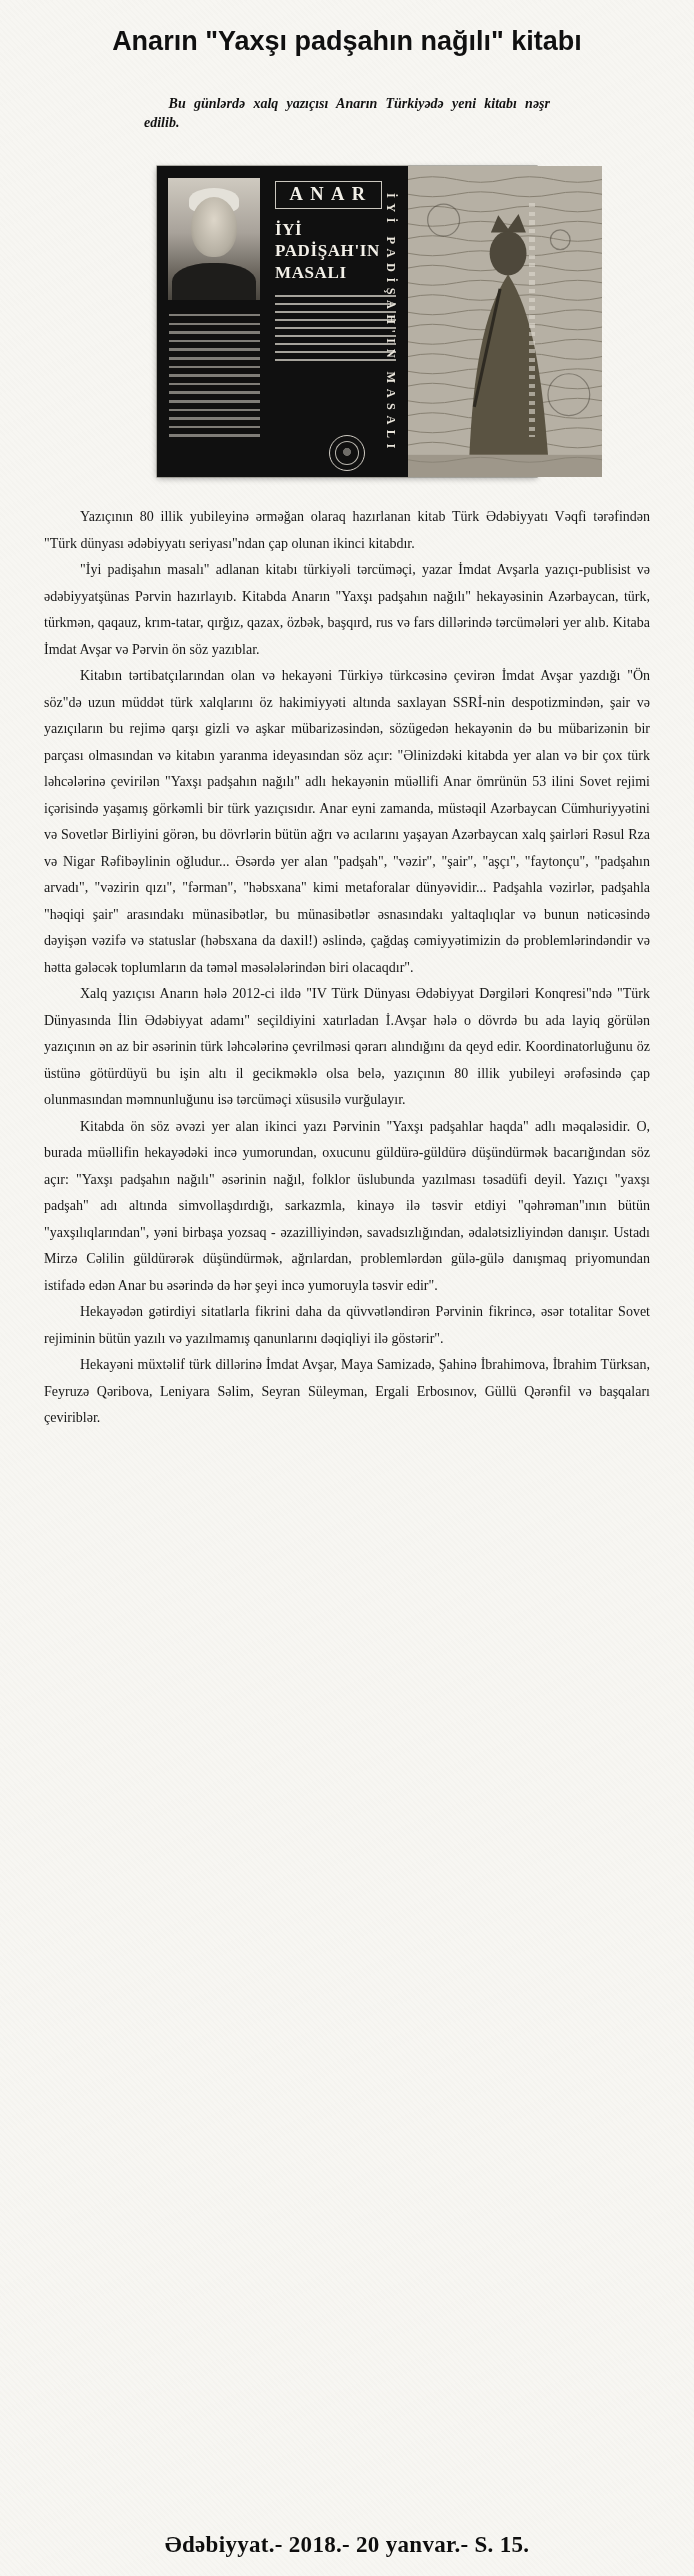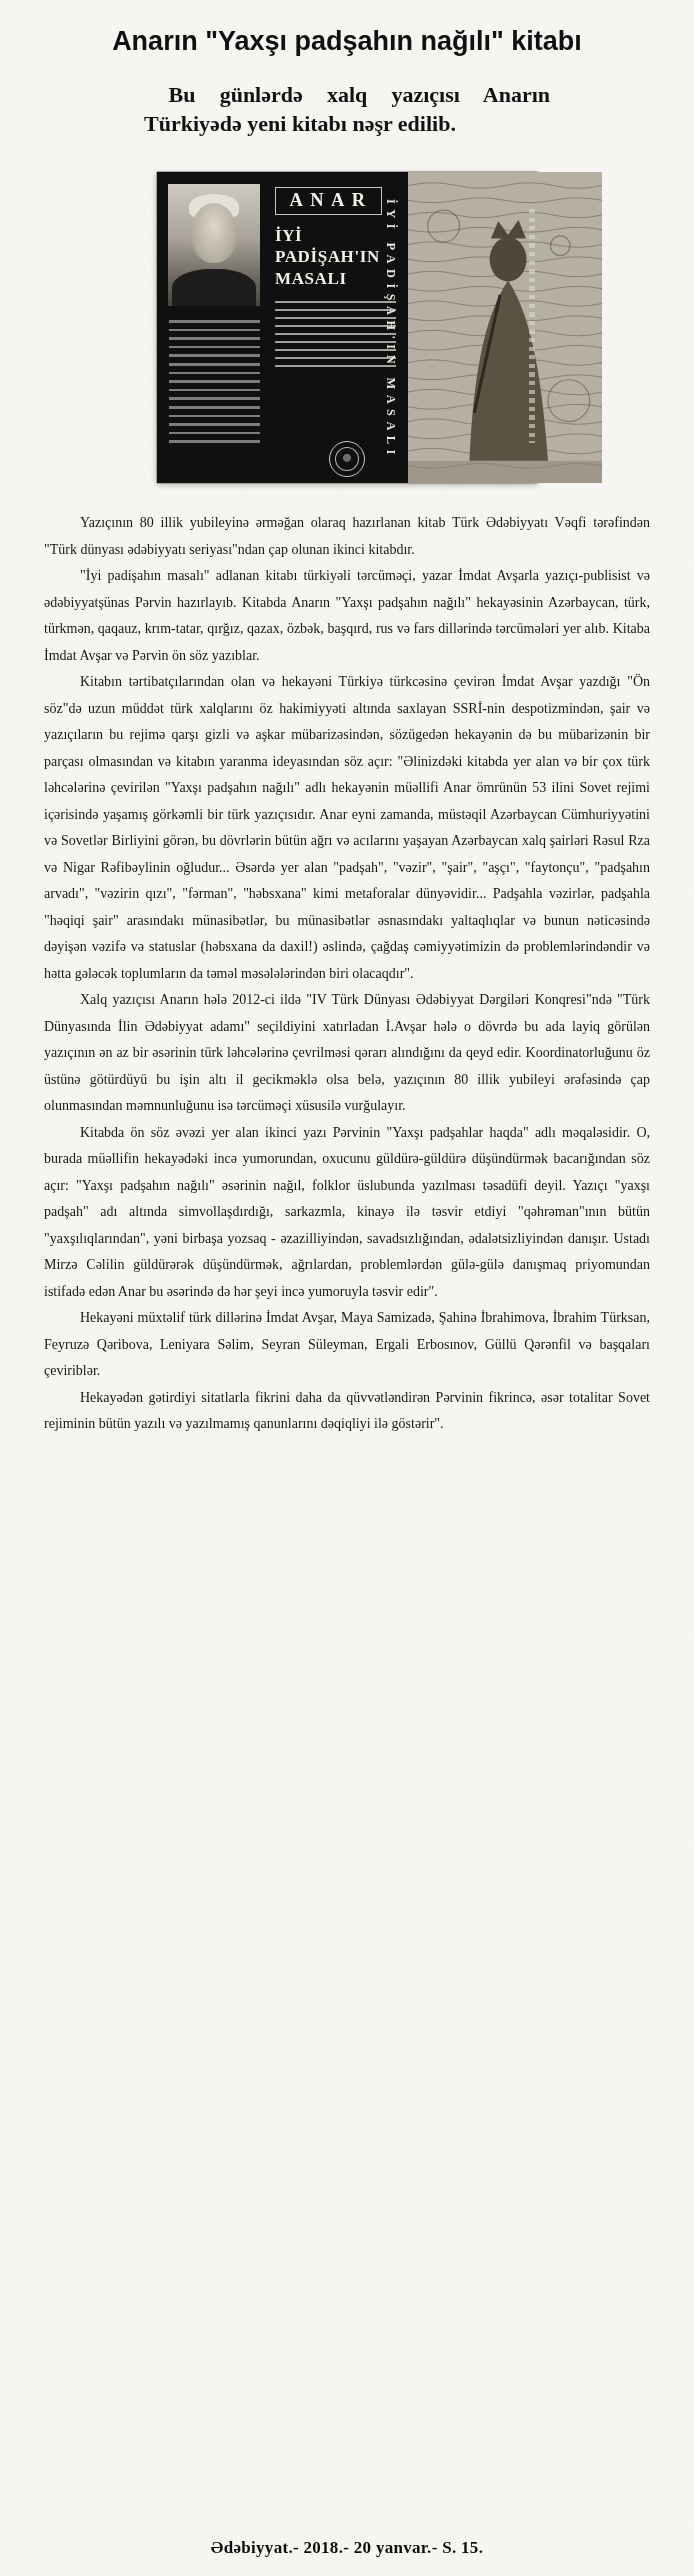--- a/index.html
+++ b/index.html
@@ -19,23 +19,24 @@
     text-align:center;
     font-family:"Liberation Sans", sans-serif;
     font-weight:bold;
     font-size:27px;
     line-height:1.24;
     color:#101010;
   }
   
   .lead{
     width:406px;
-    margin:22px auto 0;
+    margin:37px auto 0;
     font-weight:bold;
-    font-size:22px;
+    font-style:italic;
+    font-size:14px;
     line-height:1.32;
     text-indent:24.6px;
     text-align:justify;
     color:#121212;
   }
   
   .cover{
     position:relative;
     width:380px;height:311px;
     margin:34px auto 0;
@@ -120,21 +121,21 @@
     font-size:14px;
     line-height:26.5px;
     text-align:justify;
     color:#171717;
   }
   .body-text p{margin:0;text-indent:36px;}
   
   .footer{
     position:absolute;left:0;right:0;bottom:18.5px;
     text-align:center;
-    font-weight:bold;font-size:17px;letter-spacing:0.3px;
+    font-weight:bold;font-size:23px;letter-spacing:0.3px;
     color:#0e0e0e;
   }
 </style>
 </head>
 <body>
 
 <div class="page">
 
   <div class="title">
     <div>Anarın "Yaxşı padşahın nağılı" kitabı</div>
@@ -209,20 +210,20 @@
     </div>
 
   </div>
 
   <div class="body-text">
     <p>Yazıçının 80 illik yubileyinə ərməğan olaraq hazırlanan kitab Türk Ədəbiyyatı Vəqfi tərəfindən "Türk dünyası ədəbiyyatı seriyası"ndan çap olunan ikinci kitabdır.</p>
     <p>"İyi padişahın masalı" adlanan kitabı türkiyəli tərcüməçi, yazar İmdat Avşarla yazıçı-publisist və ədəbiyyatşünas Pərvin hazırlayıb. Kitabda Anarın "Yaxşı padşahın nağılı" hekayəsinin Azərbaycan, türk, türkmən, qaqauz, krım-tatar, qırğız, qazax, özbək, başqırd, rus və fars dillərində tərcümələri yer alıb. Kitaba İmdat Avşar və Pərvin ön söz yazıblar.</p>
     <p>Kitabın tərtibatçılarından olan və hekayəni Türkiyə türkcəsinə çevirən İmdat Avşar yazdığı "Ön söz"də uzun müddət türk xalqlarını öz hakimiyyəti altında saxlayan SSRİ-nin despotizmindən, şair və yazıçıların bu rejimə qarşı gizli və aşkar mübarizəsindən, sözügedən hekayənin də bu mübarizənin bir parçası olmasından və kitabın yaranma ideyasından söz açır: "Əlinizdəki kitabda yer alan və bir çox türk ləhcələrinə çevirilən "Yaxşı padşahın nağılı" adlı hekayənin müəllifi Anar ömrünün 53 ilini Sovet rejimi içərisində yaşamış görkəmli bir türk yazıçısıdır. Anar eyni zamanda, müstəqil Azərbaycan Cümhuriyyətini və Sovetlər Birliyini görən, bu dövrlərin bütün ağrı və acılarını yaşayan Azərbaycan xalq şairləri Rəsul Rza və Nigar Rəfibəylinin oğludur... Əsərdə yer alan "padşah", "vəzir", "şair", "aşçı", "faytonçu", "padşahın arvadı", "vəzirin qızı", "fərman", "həbsxana" kimi metaforalar dünyəvidir... Padşahla vəzirlər, padşahla "həqiqi şair" arasındakı münasibətlər, bu münasibətlər əsnasındakı yaltaqlıqlar və bunun nəticəsində dəyişən vəzifə və statuslar (həbsxana da daxil!) əslində, çağdaş cəmiyyətimizin də problemlərindəndir və hətta gələcək toplumların da təməl məsələlərindən biri olacaqdır".</p>
     <p>Xalq yazıçısı Anarın hələ 2012-ci ildə "IV Türk Dünyası Ədəbiyyat Dərgiləri Konqresi"ndə "Türk Dünyasında İlin Ədəbiyyat adamı" seçildiyini xatırladan İ.Avşar hələ o dövrdə bu ada layiq görülən yazıçının ən az bir əsərinin türk ləhcələrinə çevrilməsi qərarı alındığını da qeyd edir. Koordinatorluğunu öz üstünə götürdüyü bu işin altı il gecikməklə olsa belə, yazıçının 80 illik yubileyi ərəfəsində çap olunmasından məmnunluğunu isə tərcüməçi xüsusilə vurğulayır.</p>
     <p>Kitabda ön söz əvəzi yer alan ikinci yazı Pərvinin "Yaxşı padşahlar haqda" adlı məqaləsidir. O, burada müəllifin hekayədəki incə yumorundan, oxucunu güldürə-güldürə düşündürmək bacarığından söz açır: "Yaxşı padşahın nağılı" əsərinin nağıl, folklor üslubunda yazılması təsadüfi deyil. Yazıçı "yaxşı padşah" adı altında simvollaşdırdığı, sarkazmla, kinayə ilə təsvir etdiyi "qəhrəman"ının bütün "yaxşılıqlarından", yəni birbaşa yozsaq - əzazilliyindən, savadsızlığından, ədalətsizliyindən danışır. Ustadı Mirzə Cəlilin güldürərək düşündürmək, ağrılardan, problemlərdən gülə-gülə danışmaq priyomundan istifadə edən Anar bu əsərində də hər şeyi incə yumoruyla təsvir edir".</p>
+    <p>Hekayədən gətirdiyi sitatlarla fikrini daha da qüvvətləndirən Pərvinin fikrincə, əsər totalitar Sovet rejiminin bütün yazılı və yazılmamış qanunlarını dəqiqliyi ilə göstərir".</p>
     <p>Hekayəni müxtəlif türk dillərinə İmdat Avşar, Maya Samizadə, Şahinə İbrahimova, İbrahim Türksan, Feyruzə Qəribova, Leniyara Səlim, Seyran Süleyman, Ergali Erbosınov, Güllü Qərənfil və başqaları çeviriblər.</p>
-    <p>Hekayədən gətirdiyi sitatlarla fikrini daha da qüvvətləndirən Pərvinin fikrincə, əsər totalitar Sovet rejiminin bütün yazılı və yazılmamış qanunlarını dəqiqliyi ilə göstərir".</p>
   </div>
 
   <div class="footer">Ədəbiyyat.- 2018.- 20 yanvar.- S. 15.</div>
 
 </div>
 
 
 </body></html>

